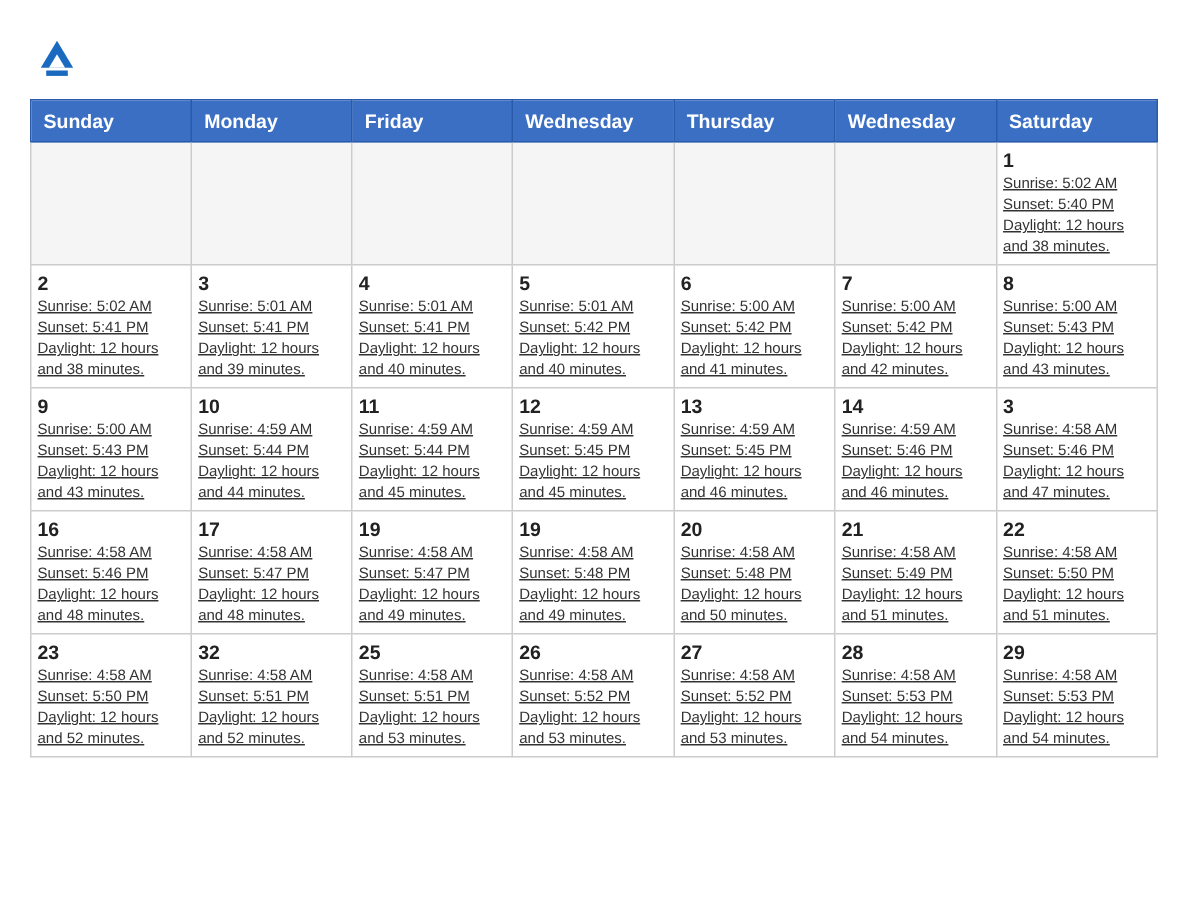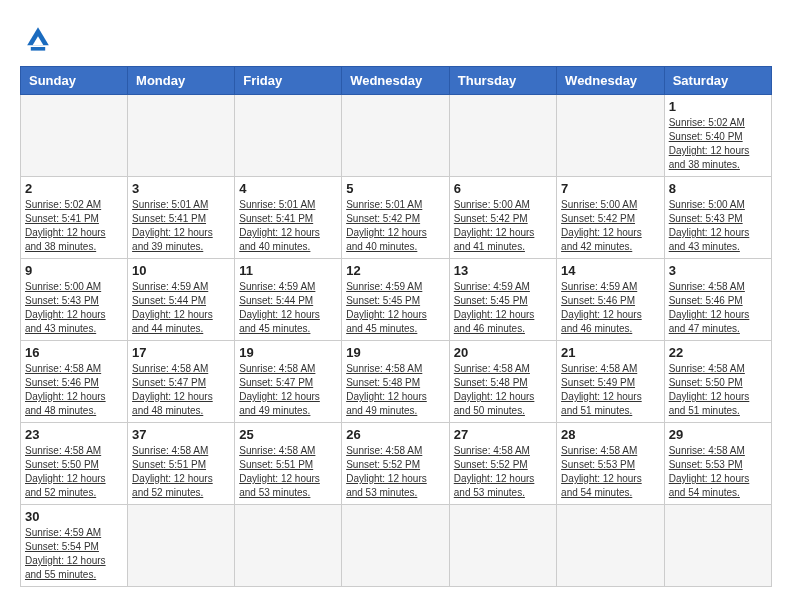--- a/index.html
+++ b/index.html
@@ -265,21 +265,21 @@
         </td>
       </tr>
       <tr>
         <td>
           <span class="day-number">23</span>
           <div class="day-info" style="white-space: pre-line;">Sunrise: 4:58 AM
 Sunset: 5:50 PM
 Daylight: 12 hours and 52 minutes.</div>
         </td>
         <td>
-          <span class="day-number">37</span>
+          <span class="day-number">32</span>
           <div class="day-info" style="white-space: pre-line;">Sunrise: 4:58 AM
 Sunset: 5:51 PM
 Daylight: 12 hours and 52 minutes.</div>
         </td>
         <td>
           <span class="day-number">25</span>
           <div class="day-info" style="white-space: pre-line;">Sunrise: 4:58 AM
 Sunset: 5:51 PM
 Daylight: 12 hours and 53 minutes.</div>
         </td>
@@ -300,29 +300,15 @@
           <div class="day-info" style="white-space: pre-line;">Sunrise: 4:58 AM
 Sunset: 5:53 PM
 Daylight: 12 hours and 54 minutes.</div>
         </td>
         <td>
           <span class="day-number">29</span>
           <div class="day-info" style="white-space: pre-line;">Sunrise: 4:58 AM
 Sunset: 5:53 PM
 Daylight: 12 hours and 54 minutes.</div>
         </td>
-      </tr>
-      <tr>
-        <td>
-          <span class="day-number">30</span>
-          <div class="day-info" style="white-space: pre-line;">Sunrise: 4:59 AM
-Sunset: 5:54 PM
-Daylight: 12 hours and 55 minutes.</div>
-        </td>
-        <td class="empty"></td>
-        <td class="empty"></td>
-        <td class="empty"></td>
-        <td class="empty"></td>
-        <td class="empty"></td>
-        <td class="empty"></td>
       </tr>
     </tbody>
 </table>
 
 </body></html>

